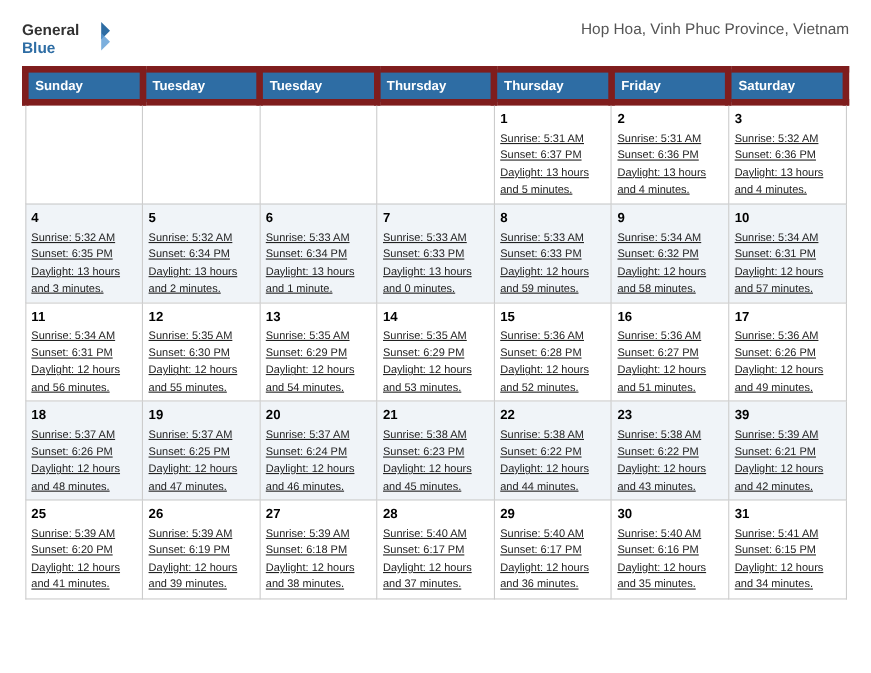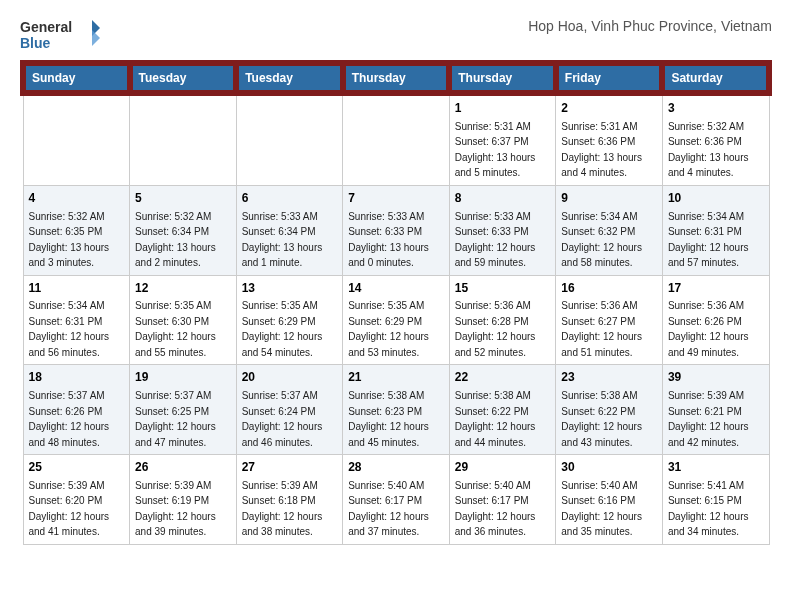--- a/index.html
+++ b/index.html
@@ -68,20 +68,21 @@
     .day-num {
       font-weight: bold;
       font-size: 12px;
       display: block;
       margin-bottom: 2px;
     }
     .day-info {
       color: #222;
       font-size: 10px;
       line-height: 1.45;
+      text-decoration: underline;
     }
     .empty-cell {
       background-color: #fff;
     }
   </style>
 </head>
 <body>
 
 <div class="page">
   <div class="header">

